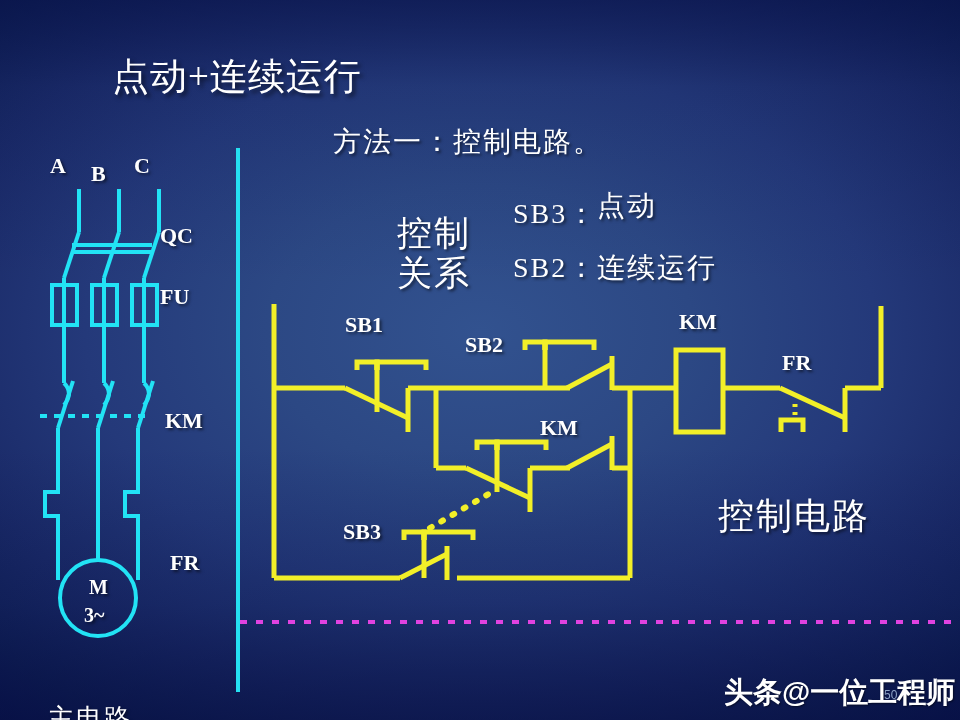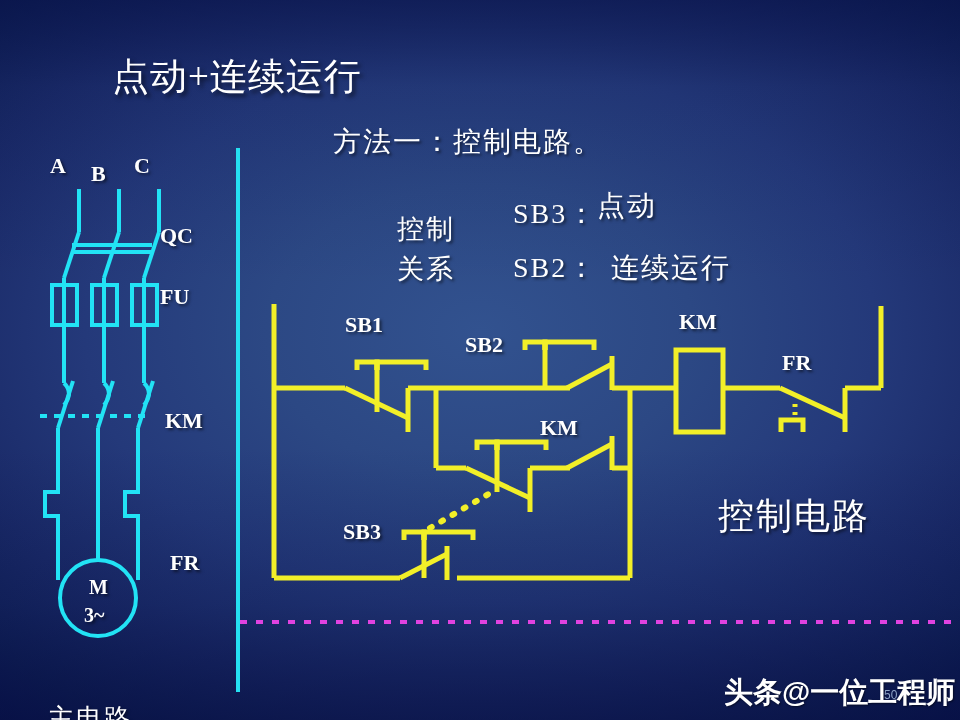--- a/index.html
+++ b/index.html
@@ -49,21 +49,21 @@
     white-space: nowrap;
     text-shadow: 2px 2px 3px rgba(0,0,0,0.55);
     line-height: 1;
   }
   .title {
     font-size: 37px;
     letter-spacing: 1px;
     text-shadow: 3px 3px 4px rgba(0,0,0,0.6);
   }
   .cn {
-    font-size: 27px;
+    font-size: 35px;
     letter-spacing: 2px;
   }
   .cn-lg {
     font-size: 28px;
     letter-spacing: 2px;
   }
   .lbl {
     font-family: "Liberation Serif", "DejaVu Serif", serif;
     font-weight: bold;
     font-size: 22px;
@@ -172,21 +172,21 @@
 
   <div class="txt cn-lg" style="left:333px; top:128px;">方法一：控制电路。</div>
 
   <div class="txt cn" style="left:397px; top:216px;">控制</div>
   <div class="txt cn" style="left:397px; top:256px;">关系</div>
 
   <div class="txt cn-lg" style="left:513px; top:192px;margin-top:8px;">SB3：</div>
   <div class="txt cn-lg" style="left:597px; top:192px;">点动</div>
 
   <div class="txt cn-lg" style="left:513px; top:254px;">SB2：</div>
-  <div class="txt cn-lg" style="left:611px; top:254px;">连续运行</div>
+  <div class="txt cn-lg" style="left:597px; top:254px;">连续运行</div>
 
   <svg class="layer" viewBox="0 0 960 720">
     <g stroke="#f2ef28" stroke-width="5" fill="none" stroke-linecap="butt">
 
       <line x1="274" y1="304" x2="274" y2="578"></line>
 
       <line x1="274" y1="388" x2="345" y2="388"></line>
 
       <line x1="274" y1="578" x2="400" y2="578"></line>
 

